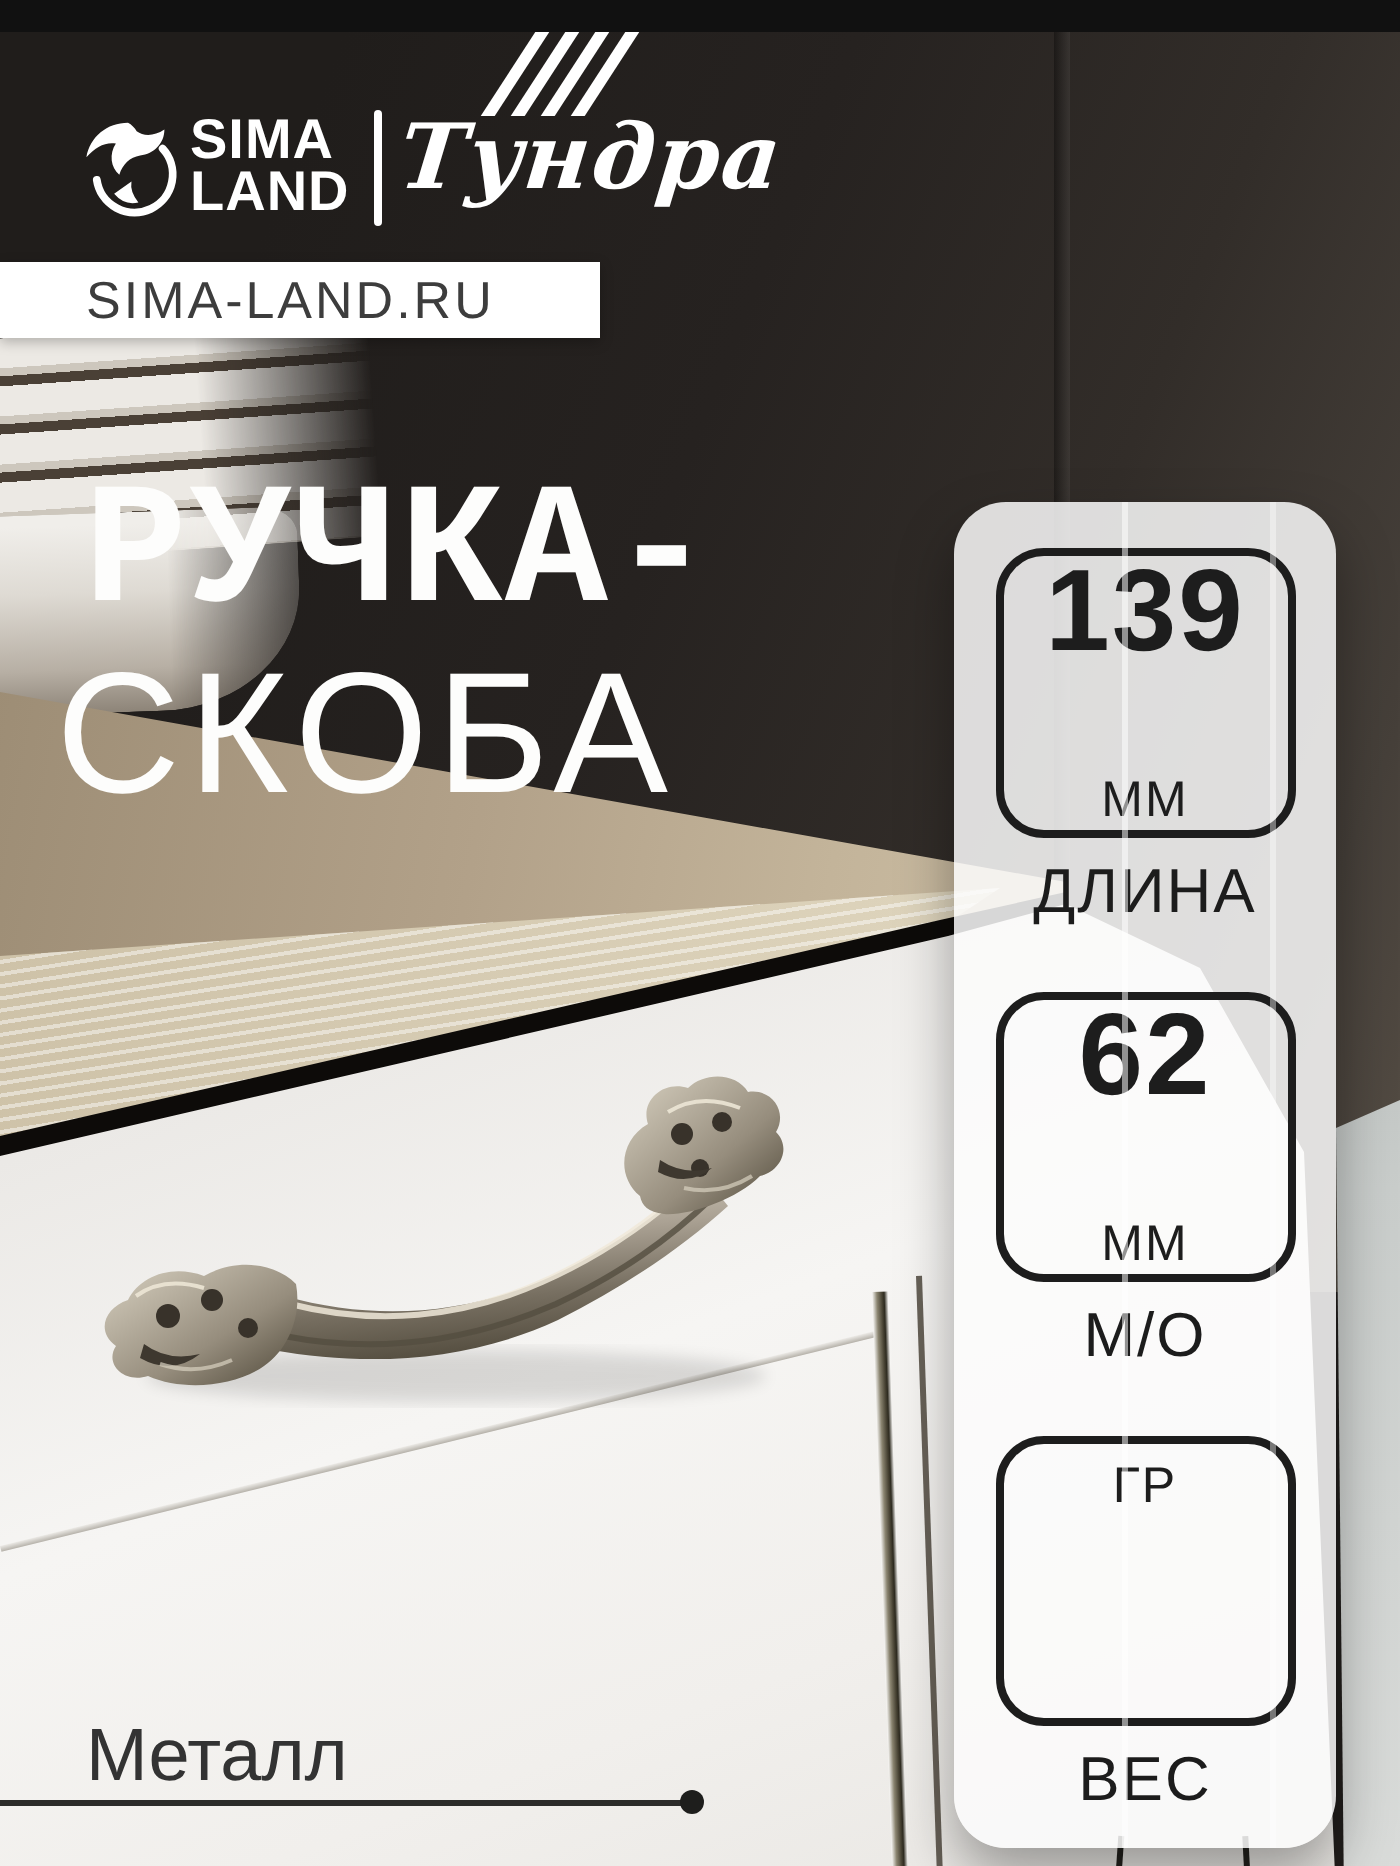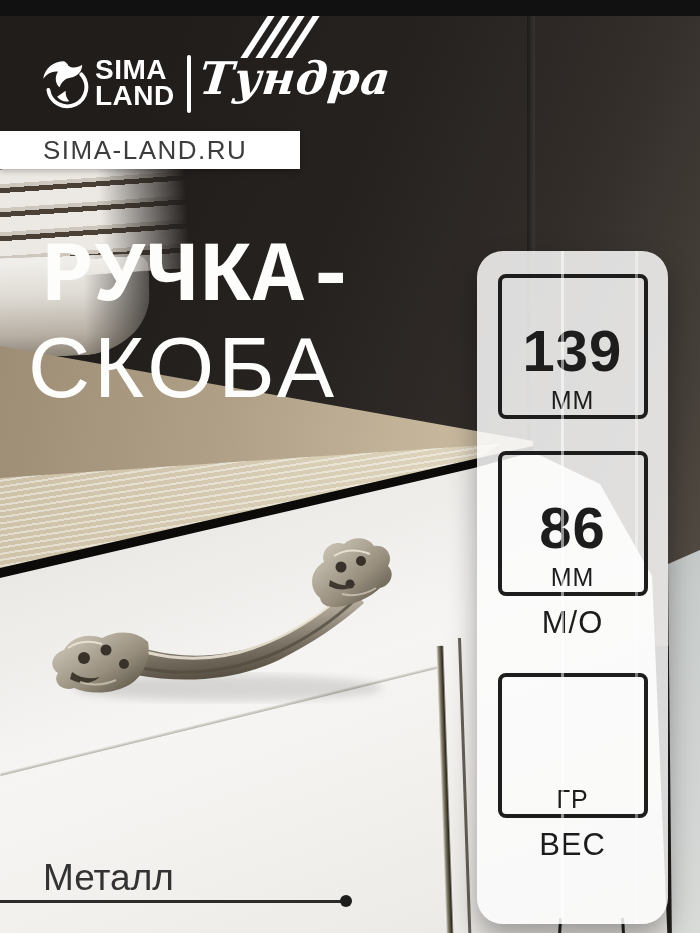--- a/index.html
+++ b/index.html
@@ -89,21 +89,21 @@
   .spec-panel{left:477px;top:235px;width:191px;height:673px;border-radius:26px;
     background:rgba(252,252,252,.85);
     box-shadow:0 14px 28px rgba(0,0,0,.35);
     padding-top:23px;}
   .spec-panel .sheen1{left:84px;top:0;width:3px;height:673px;
     background:rgba(255,255,255,.8);opacity:.65;}
   .spec-panel .sheen2{left:158px;top:0;width:3px;height:673px;
     background:rgba(255,255,255,.8);opacity:.5;}
   .spec-item{width:191px;margin-bottom:32px;text-align:center;}
   .spec-badge{width:150px;height:145px;margin:0 auto;border:4px solid #1d1d1d;
-    border-radius:8px;display:flex;flex-direction:column;align-items:center;justify-content:flex-end;}
+    border-radius:24px;display:flex;flex-direction:column;align-items:center;justify-content:space-between;}
   .spec-value{font-size:58px;font-weight:bold;color:#1d1d1d;line-height:56px;letter-spacing:1px;}
   .spec-unit{font-size:25px;color:#1d1d1d;letter-spacing:1px;margin-top:7px;}
   .spec-label{font-size:31px;color:#1c1c1c;letter-spacing:1px;margin-top:9px;}
 
   
   .material{left:43px;top:841px;font-size:37px;color:#333;}
   .mat-line{left:0;top:884px;width:346px;height:3px;background:#2c2c2a;}
   .mat-dot{left:340px;top:879px;width:12px;height:12px;border-radius:50%;background:#1e1e1c;}
 
   .handle{left:38px;top:520px;width:372px;height:176px;}
@@ -208,25 +208,26 @@
 
   <div class="abs spec-panel">
     <div class="abs sheen1"></div>
     <div class="abs sheen2"></div>
 
     <div class="spec-item">
       <div class="spec-badge">
         <div class="spec-value">139</div>
         <div class="spec-unit">ММ</div>
       </div>
+      <div class="spec-label">ДЛИНА</div>
     </div>
 
     <div class="spec-item">
       <div class="spec-badge">
-        <div class="spec-value">86</div>
+        <div class="spec-value">62</div>
         <div class="spec-unit">ММ</div>
       </div>
       <div class="spec-label">М/О</div>
     </div>
 
     <div class="spec-item">
       <div class="spec-badge">
         <div class="spec-unit">ГР</div>
       </div>
       <div class="spec-label">ВЕС</div>

